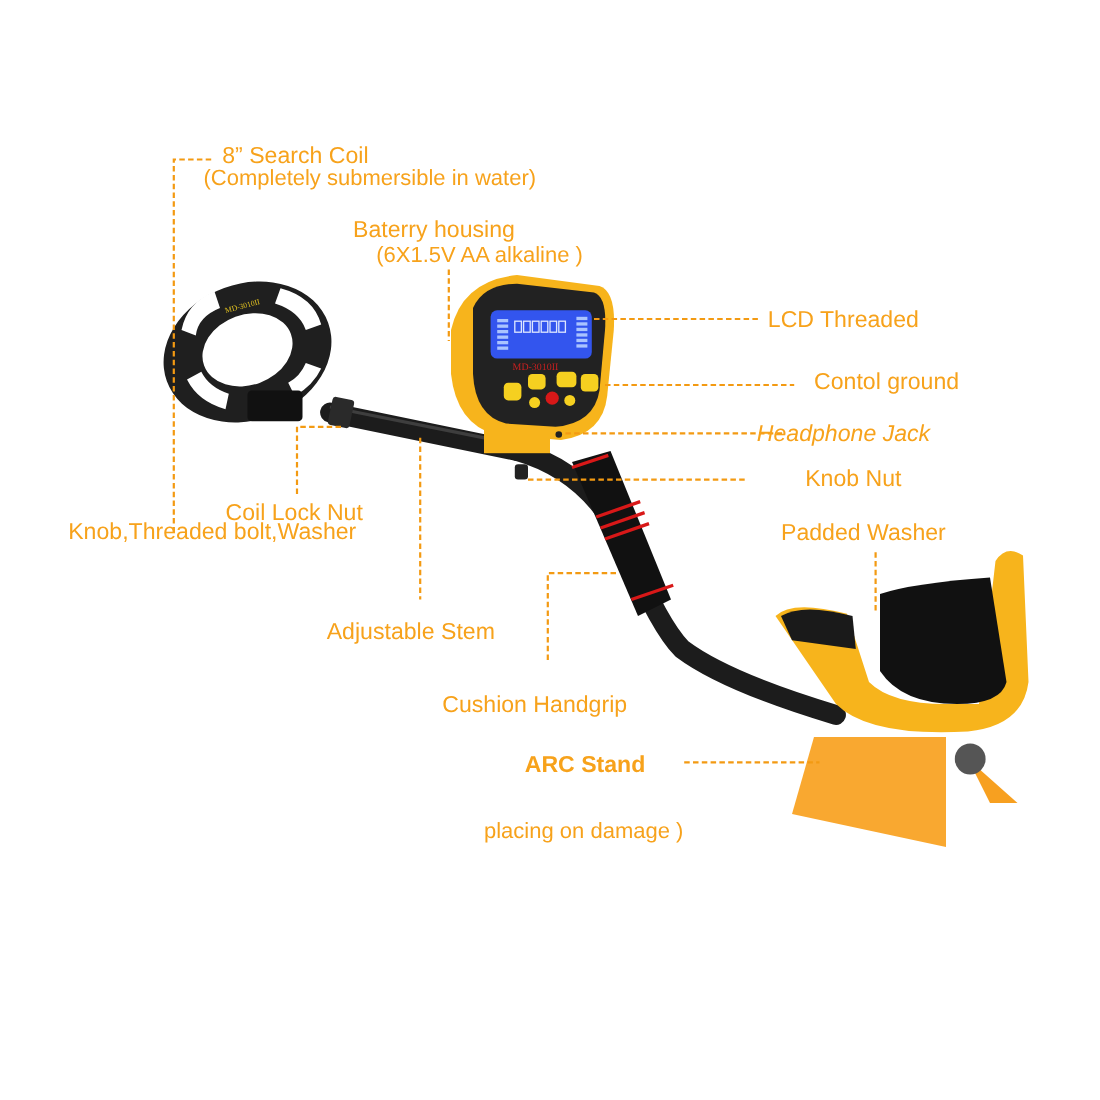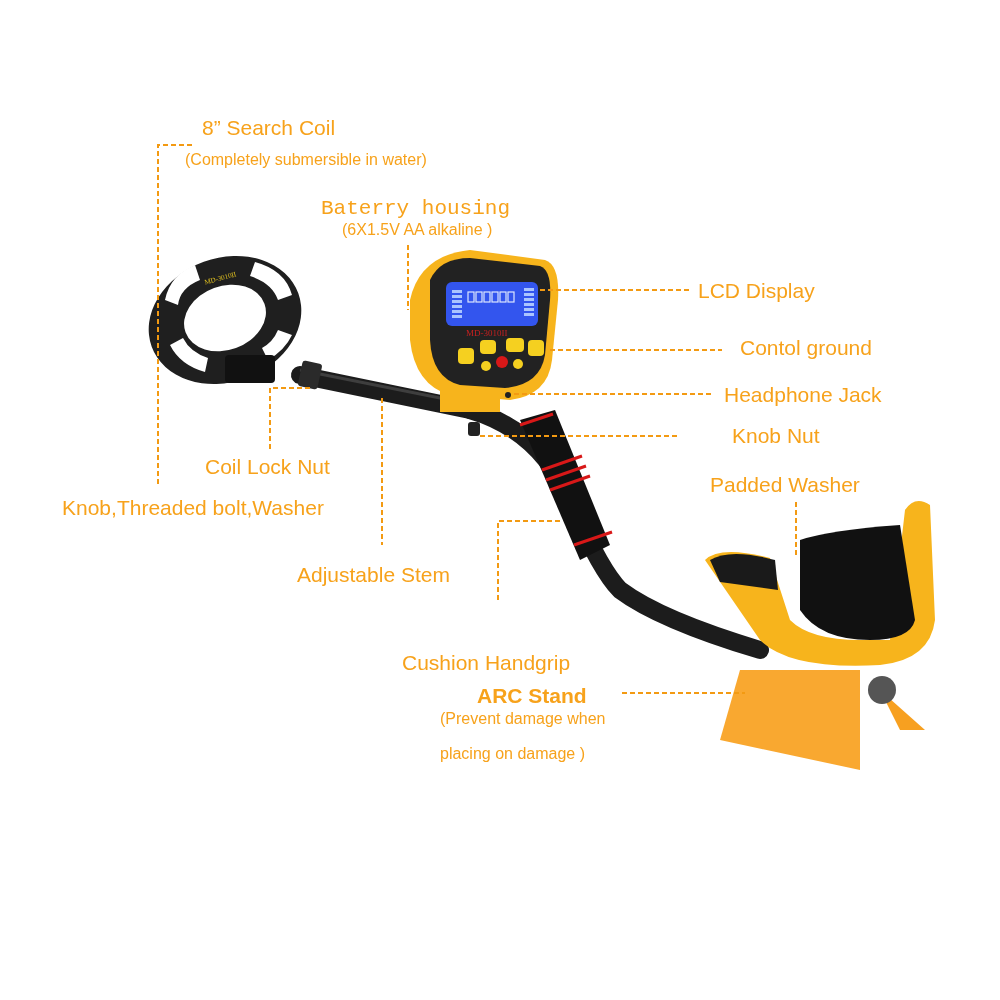--- a/index.html
+++ b/index.html
@@ -1,20 +1,20 @@
 <!DOCTYPE html>
 <html><head>
 <meta charset="utf-8">
 <style>
   html, body { margin:0; padding:0; background:#ffffff; }
   body { width:1000px; height:1000px; position:relative; overflow:hidden;
          font-family:"Liberation Sans", sans-serif; }
   .stage { position:absolute; left:0; top:0; width:1000px; height:1000px; }
   .label { position:absolute; color:#f7a21b; font-size:21px; white-space:nowrap; line-height:1; }
-  .label.sub { font-size:16px; }
+  .label.sub { font-size:20px; }
   svg.art { position:absolute; left:0; top:0; }
 </style>
 </head>
 <body>
 
 <div class="stage">
 
 <svg class="art" width="1000" height="1000" viewBox="0 0 1000 1000">
 
   <g>
@@ -110,35 +110,34 @@
     <path d="M514 394 L712 394"></path>
     <path d="M480 436 L680 436"></path>
     <path d="M310 388 L270 388 L270 452"></path>
     <path d="M382 398 L382 545"></path>
     <path d="M560 521 L498 521 L498 603"></path>
     <path d="M796 502 L796 558"></path>
     <path d="M622 693 L745 693"></path>
   </g>
 </svg>
 
-<div class="label" style="left:202px;top:117px;">8” Search Coil</div>
+<div class="label" style="left:202px;top:131px;">8” Search Coil</div>
 <div class="label sub" style="left:185px;top:152px;">(Completely submersible in water)</div>
 
-<div class="label" style="left:321px;top:198px;font-family:Liberation Mono, monospace;">Baterry housing</div>
+<div class="label" style="left:321px;top:198px;">Baterry housing</div>
 <div class="label sub" style="left:304px;top:222px;margin-left:38px;">(6X1.5V AA alkaline )</div>
 
-<div class="label" style="left:698px;top:280px;">LCD Display</div>
+<div class="label" style="left:698px;top:280px;">LCD Threaded</div>
 <div class="label" style="left:740px;top:337px;">Contol ground</div>
-<div class="label" style="left:724px;top:384px;">Headphone Jack</div>
+<div class="label" style="left:688px;top:384px;font-style:italic;">Headphone Jack</div>
 <div class="label" style="left:732px;top:425px;">Knob Nut</div>
 
 <div class="label" style="left:205px;top:456px;">Coil Lock Nut</div>
-<div class="label" style="left:62px;top:497px;">Knob,Threaded bolt,Washer</div>
+<div class="label" style="left:62px;top:473px;">Knob,Threaded bolt,Washer</div>
 
 <div class="label" style="left:710px;top:474px;">Padded Washer</div>
 <div class="label" style="left:297px;top:564px;">Adjustable Stem</div>
-<div class="label" style="left:402px;top:652px;">Cushion Handgrip</div>
+<div class="label" style="left:402px;top:630px;">Cushion Handgrip</div>
 
 <div class="label" style="left:477px;top:685px;font-weight:bold;">ARC Stand</div>
-<div class="label sub" style="left:440px;top:711px;">(Prevent damage when</div>
 <div class="label sub" style="left:440px;top:746px;">placing on damage )</div>
 
 </div>
 
 </body></html>

